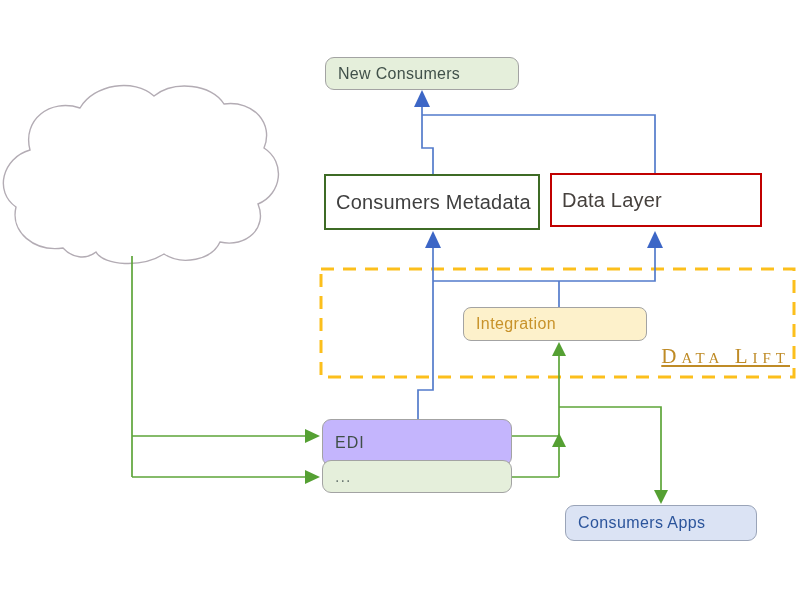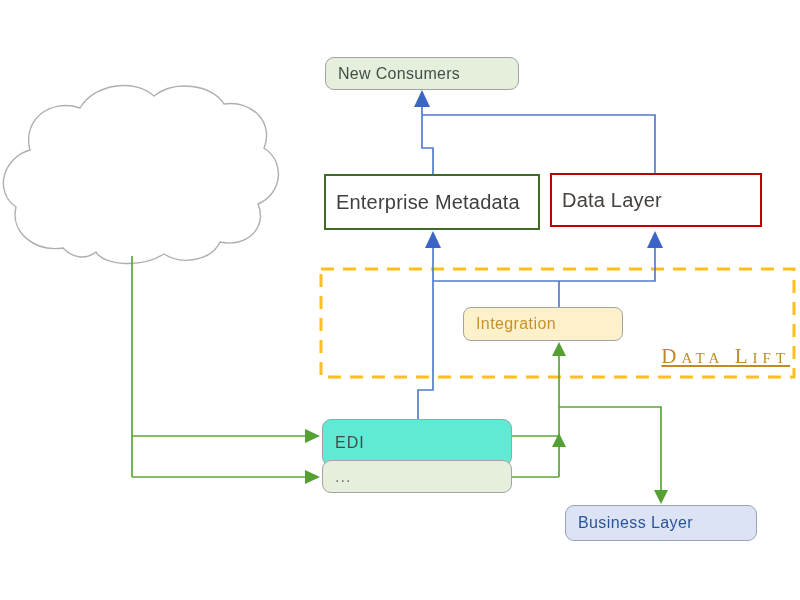--- a/index.html
+++ b/index.html
@@ -13,23 +13,23 @@
     padding-left:12px;background:#fff;
   }
   .node span{white-space:nowrap;}
   .rounded{border:1.5px solid #a3a3a3;border-radius:9px;}
   #node-new-consumers{left:325px;top:57px;width:194px;height:33px;background:#e5efdb;text-align:center;}
   #node-new-consumers span{font-size:16px;color:#41514a;letter-spacing:.3px;}
   #node-enterprise-metadata{left:324px;top:174px;width:216px;height:56px;border:2.5px solid #3e6b25;padding-left:10px;}
   #node-enterprise-metadata span{font-size:20px;color:#3f3f3f;letter-spacing:.2px;}
   #node-data-layer{left:550px;top:173px;width:212px;height:54px;border:2.5px solid #c00000;padding-left:10px;}
   #node-data-layer span{font-size:20px;color:#46413d;letter-spacing:.2px;}
-  #node-integration{left:463px;top:307px;width:160px;height:34px;background:#fdf1cb;border-radius:8px;}
+  #node-integration{left:463px;top:307px;width:184px;height:34px;background:#fdf1cb;border-radius:8px;}
   #node-integration span{font-size:16px;color:#c8922a;letter-spacing:.4px;}
-  #node-edi{left:322px;top:419px;width:190px;height:47px;background:#5eead4;text-align:center;}
+  #node-edi{left:322px;top:419px;width:190px;height:47px;background:#c4b5fd;text-align:center;}
   #node-edi span{font-size:16px;color:#3f4f48;letter-spacing:1px;}
   #node-ellipsis{left:322px;top:460px;width:190px;height:33px;background:#e5efdb;}
   #node-ellipsis span{font-size:16px;color:#6d7a74;letter-spacing:1px;}
   #node-business-apps{left:565px;top:505px;width:192px;height:36px;background:#dbe3f4;border-color:#9aa4b8;}
   #node-business-apps span{font-size:16px;color:#2b549b;letter-spacing:.4px;}
   #group-label{
     position:absolute;left:600px;top:344px;width:190px;text-align:right;
     font-family:"Liberation Serif", serif;font-variant:small-caps;
     font-size:21px;letter-spacing:5px;color:#bf8b26;text-decoration:underline;
   }
@@ -79,38 +79,38 @@
       <polygon points="559,433 552,447 566,447"></polygon>
       <polygon points="661,504 654,490 668,490"></polygon>
     </g>
   </svg>
 
   <div class="node rounded" id="node-new-consumers">
     <span>New Consumers</span>
   </div>
 
   <div class="node" id="node-enterprise-metadata">
-    <span>Enterprise Metadata</span>
+    <span>Consumers Metadata</span>
   </div>
 
   <div class="node" id="node-data-layer">
     <span>Data Layer</span>
   </div>
 
   <div class="node rounded" id="node-integration">
     <span>Integration</span>
   </div>
 
   <div class="node rounded" id="node-edi">
     <span>EDI</span>
   </div>
 
   <div class="node rounded" id="node-ellipsis">
     <span>...</span>
   </div>
 
   <div class="node rounded" id="node-business-apps">
-    <span>Business Layer</span>
+    <span>Consumers Apps</span>
   </div>
 
   <div id="group-label">Data Lift</div>
 
 </div>
 
 </body></html>

